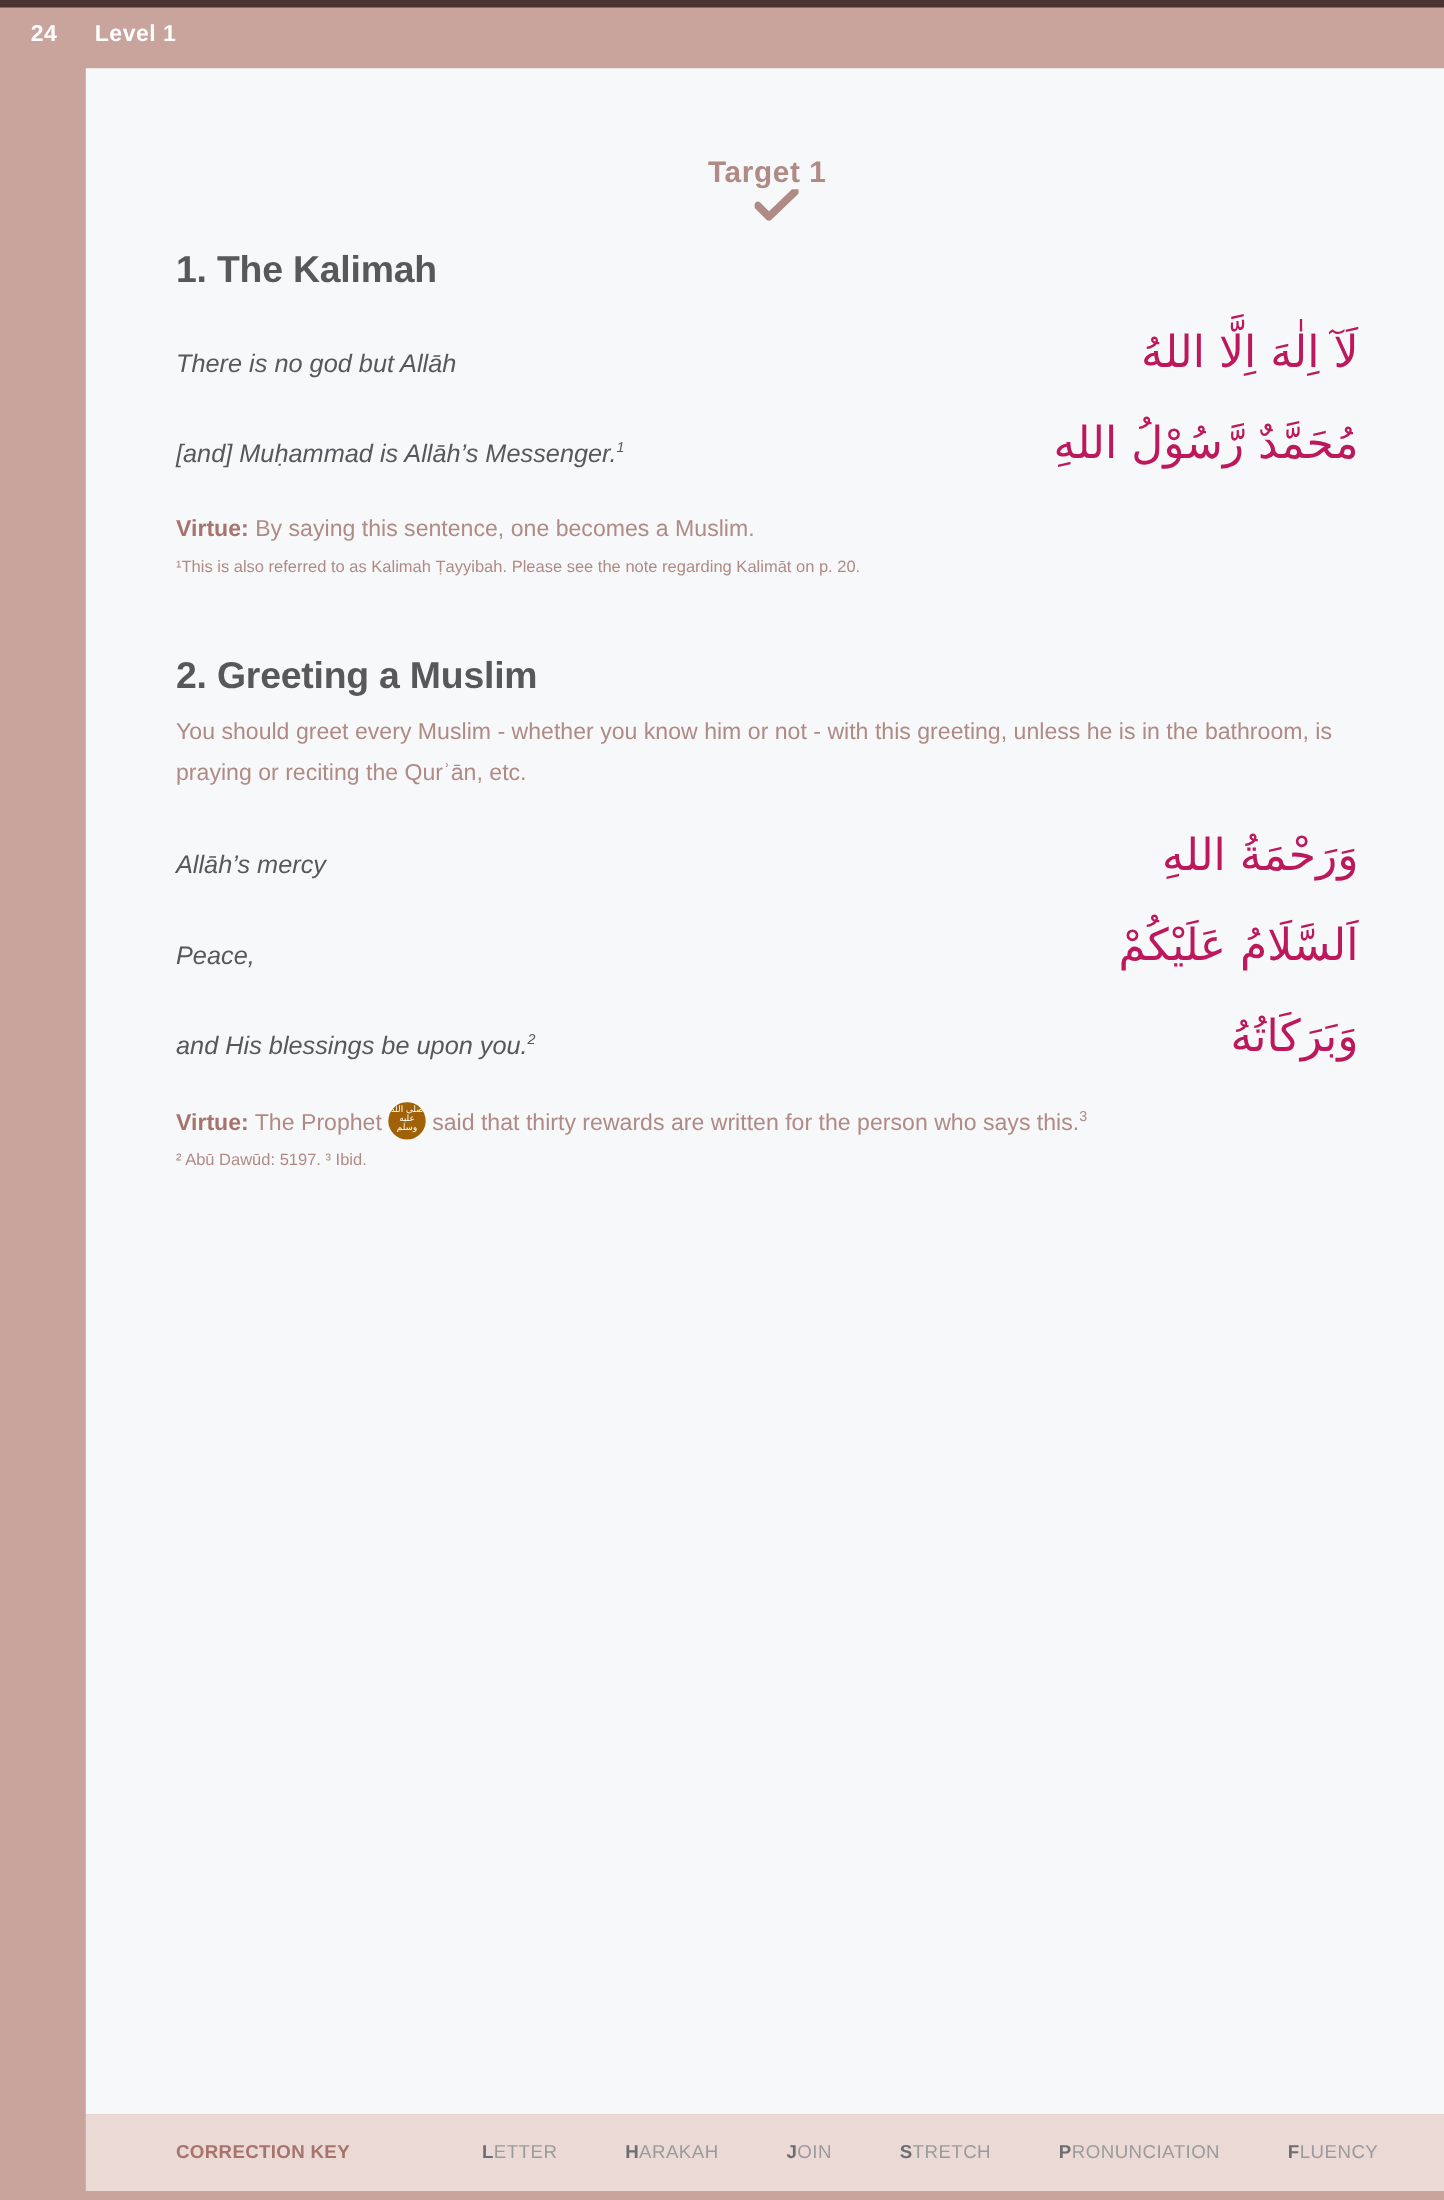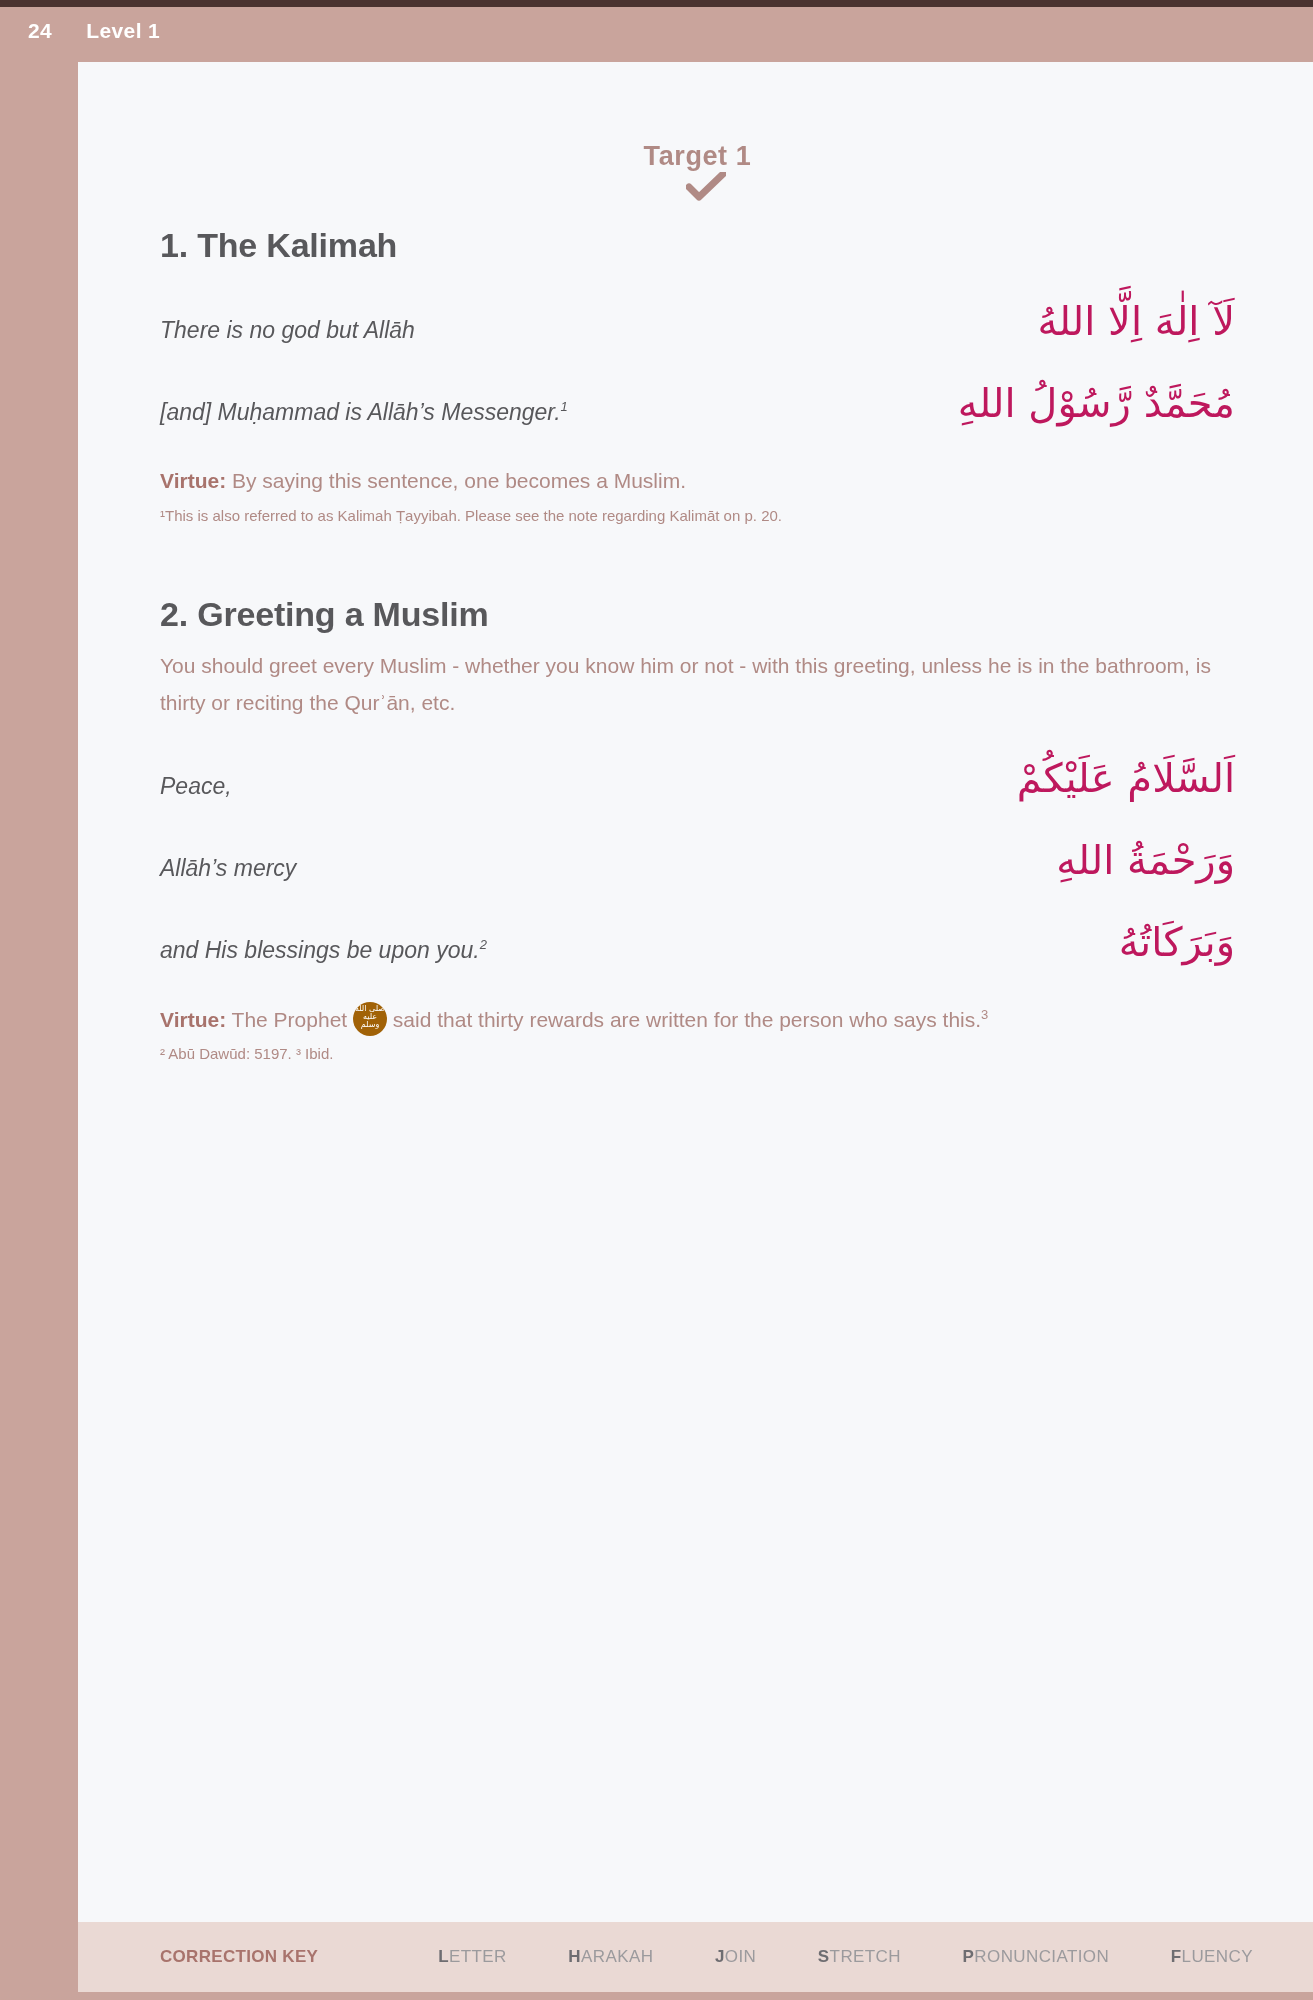--- a/index.html
+++ b/index.html
@@ -285,30 +285,30 @@
         <b>Virtue:</b><span> By saying this sentence, one becomes a Muslim.</span>
       </div>
 
       <div class="footnote">¹This is also referred to as Kalimah Ṭayyibah. Please see the note regarding Kalimāt on p. 20.</div>
 
       <div style="height:44px"></div>
 
 
       <h2 class="section-title">2. Greeting a Muslim</h2>
 
-      <p class="para">You should greet every Muslim - whether you know him or not - with this greeting, unless he is in the bathroom, is thirty or reciting the Qurʾān, etc.</p>
+      <p class="para">You should greet every Muslim - whether you know him or not - with this greeting, unless he is in the bathroom, is praying or reciting the Qurʾān, etc.</p>
+
+      <div class="line-row">
+        <div class="translation">Allāh’s mercy</div>
+        <div class="arabic">وَرَحْمَةُ اللهِ</div>
+      </div>
 
       <div class="line-row">
         <div class="translation">Peace,</div>
         <div class="arabic">اَلسَّلَامُ عَلَيْكُمْ</div>
-      </div>
-
-      <div class="line-row">
-        <div class="translation">Allāh’s mercy</div>
-        <div class="arabic">وَرَحْمَةُ اللهِ</div>
       </div>
 
       <div class="line-row">
         <div class="translation">
           <span>and His blessings be upon you.</span><sup>2</sup>
         </div>
         <div class="arabic">وَبَرَكَاتُهُ</div>
       </div>
 
       <div class="virtue">

